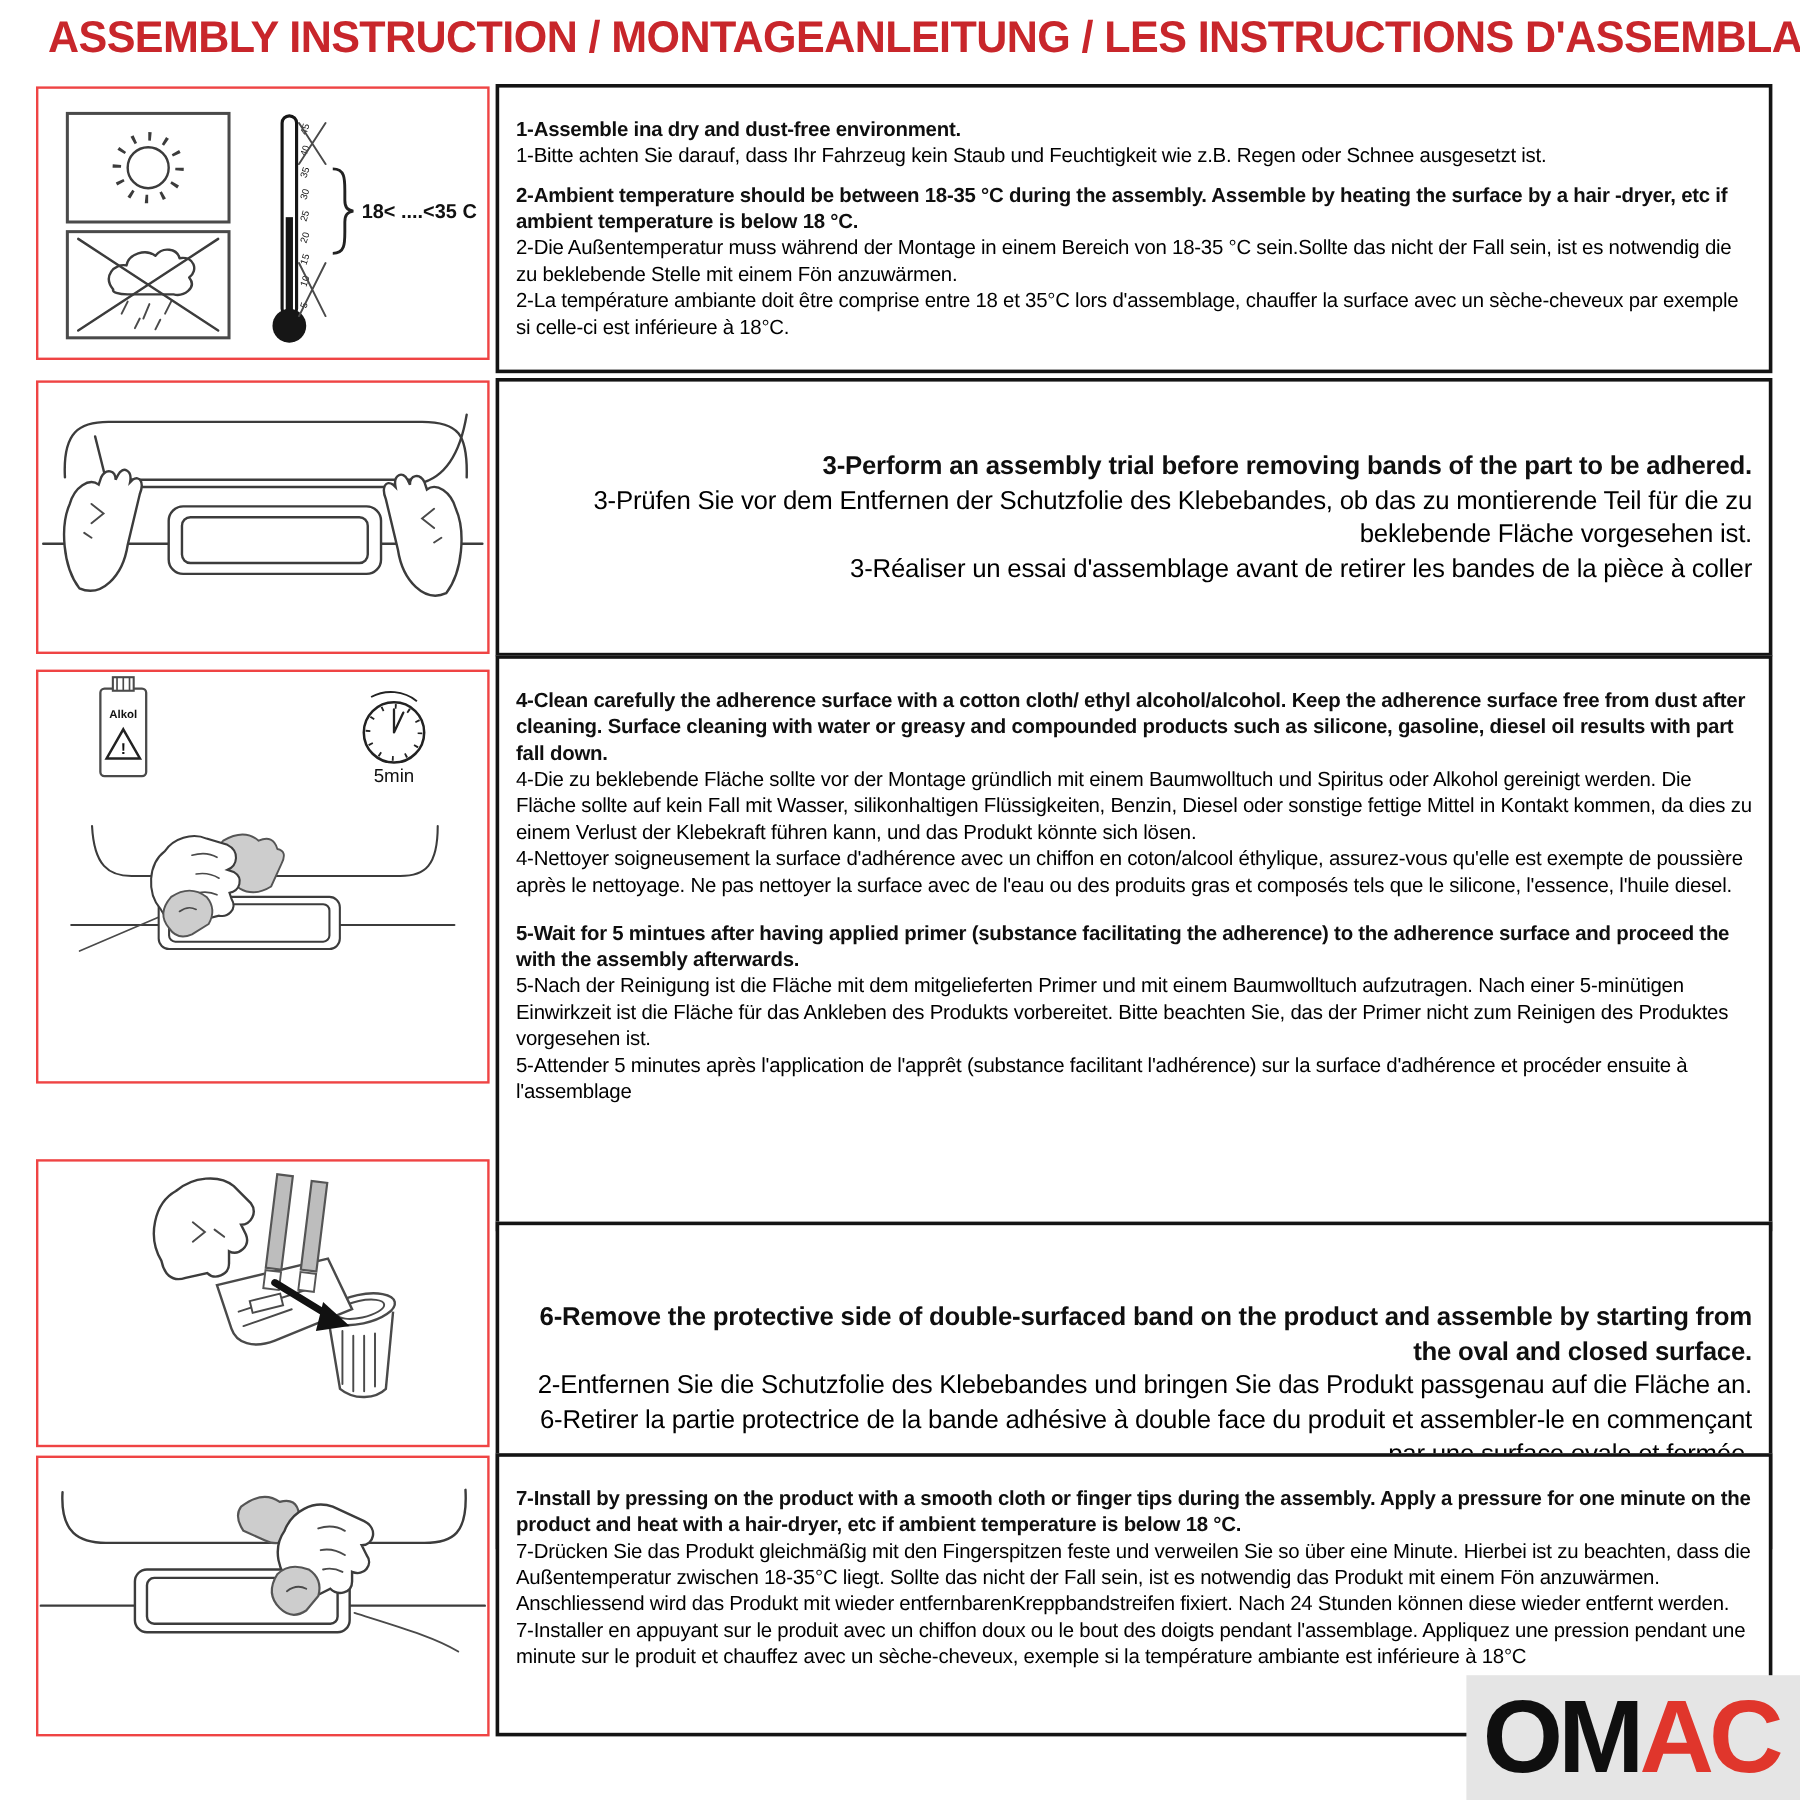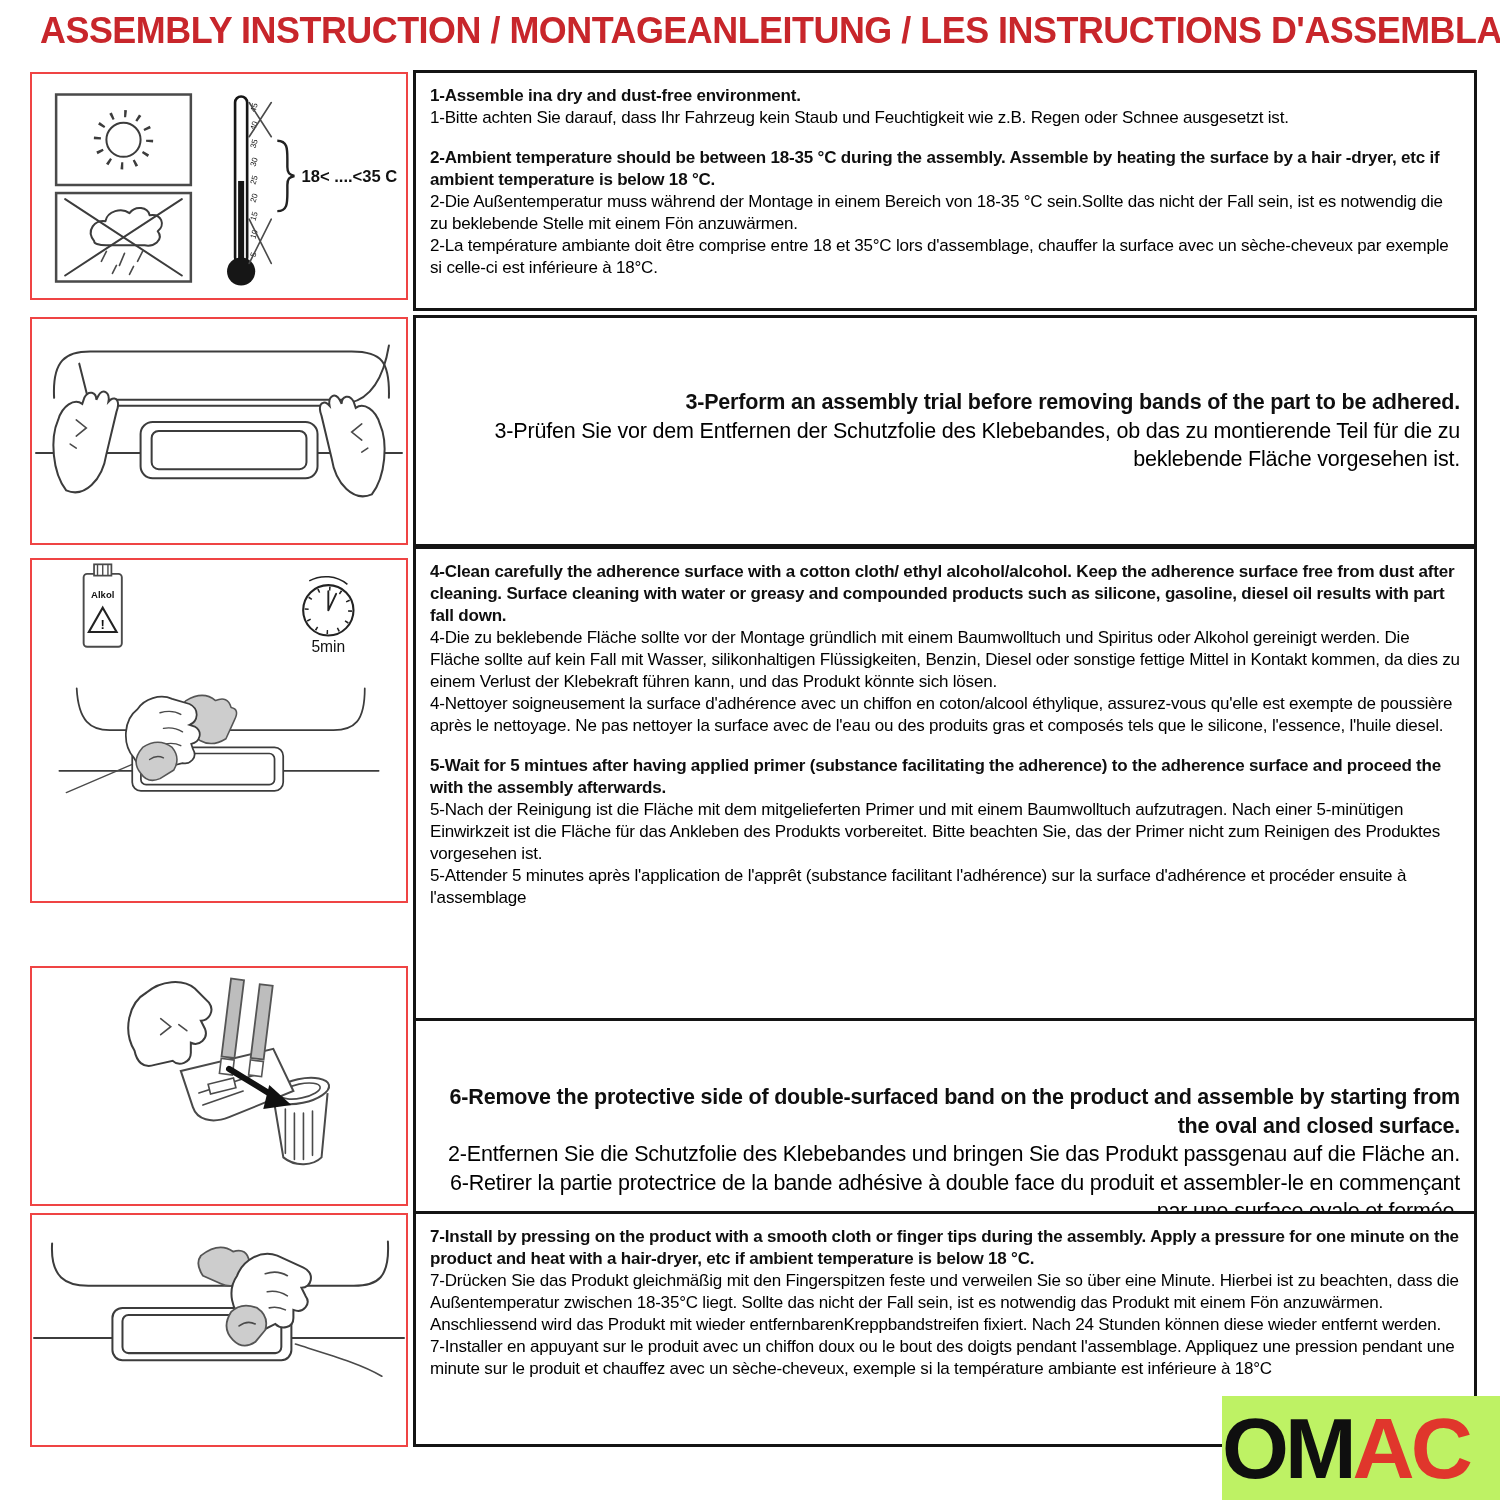--- a/index.html
+++ b/index.html
@@ -6,29 +6,29 @@
   body{width:1500px;height:1500px;position:relative;overflow:hidden;
        font-family:"Liberation Sans",sans-serif;}
   .abs{position:absolute;}
   .page-title{left:40px;top:10px;width:1460px;font-size:37px;font-weight:bold;
        letter-spacing:-0.5px;transform:scaleX(0.97);transform-origin:left;
        white-space:nowrap;}
   .illus-box{left:30px;width:378px;border:2px solid #ef4444;background:#fff;
        box-sizing:border-box;}
   .illus-box svg{display:block;width:100%;height:100%;}
   .text-box{left:413px;width:1064px;border:3px solid #141414;background:#fff;
-       box-sizing:border-box;padding:12px 14px;display:flex;flex-direction:column;}
+       box-sizing:border-box;padding:24px 14px;display:flex;flex-direction:column;}
   .text-box.center{justify-content:center;}
   .text-box p{margin:0;color:#000000;}
   .small p{font-size:17px;line-height:22px;letter-spacing:-0.2px;}
   .large p{font-size:21.5px;line-height:28.5px;letter-spacing:-0.2px;text-align:right;}
   p.b{font-weight:bold;color:#0f0f0f;}
   .gap{height:18px;}
-  .logo-block{left:1222px;top:1396px;width:278px;height:104px;background:#bef264;
-       display:flex;align-items:center;justify-content:flex-start;z-index:6;}
+  .logo-block{left:1222px;top:1396px;width:278px;height:104px;background:#e5e5e5;
+       display:flex;align-items:center;justify-content:center;z-index:6;}
   .logo-text{font-size:86px;font-weight:800;letter-spacing:-4px;line-height:1;
        padding-right:4px;}
   .ink{stroke:#3c3c3c;fill:none;stroke-width:2;stroke-linecap:round;stroke-linejoin:round;}
   .ink-thin{stroke:#4a4a4a;fill:none;stroke-width:1.6;stroke-linecap:round;}
   .whitefill{fill:#fff;}
   .greyfill{fill:#cdcdcd;stroke:#555;stroke-width:1.8;stroke-linejoin:round;}
   svg text{font-family:"Liberation Sans",sans-serif;fill:#111;}
 </style>
 </head>
 <body>
@@ -95,20 +95,21 @@
     </g>
     <g>
       <path class="whitefill" stroke="#3c3c3c" stroke-width="2" d="M338,174 C352,156 354,122 346,104 C342,90 330,82 322,88 L320,82 C316,74 308,76 308,84 L306,80 C302,72 294,76 296,86 L294,84 C288,80 284,86 288,96 L298,138 C302,164 320,182 338,174 Z"></path>
       <path class="ink-thin" d="M328,104 l-10,8 l10,8 M334,128 l-6,4"></path>
     </g>
   </svg>
 </div>
 <div class="abs text-box large center" style="top:315px;height:232px">
   <p class="b">3-Perform an assembly trial before removing bands of the part to be adhered.</p>
   <p>3-Prüfen Sie vor dem Entfernen der Schutzfolie des Klebebandes, ob das zu montierende Teil für die zu beklebende Fläche vorgesehen ist.</p>
+  <p>3-Réaliser un essai d'assemblage avant de retirer les bandes de la pièce à coller</p>
 </div>
 
 <div class="abs illus-box" style="top:558px;height:345px">
   <svg viewBox="0 0 372 393">
     <g>
       <rect x="30" y="16" width="44" height="84" rx="4" class="whitefill" stroke="#4a4a4a" stroke-width="2.2"></rect>
       <rect x="42" y="5" width="20" height="13" class="whitefill" stroke="#4a4a4a" stroke-width="2"></rect>
       <path class="ink-thin" d="M46,6 v11 M52,6 v11 M58,6 v11"></path>
       <text x="52" y="44" font-size="11" font-weight="bold" text-anchor="middle">Alkol</text>
       <g>

